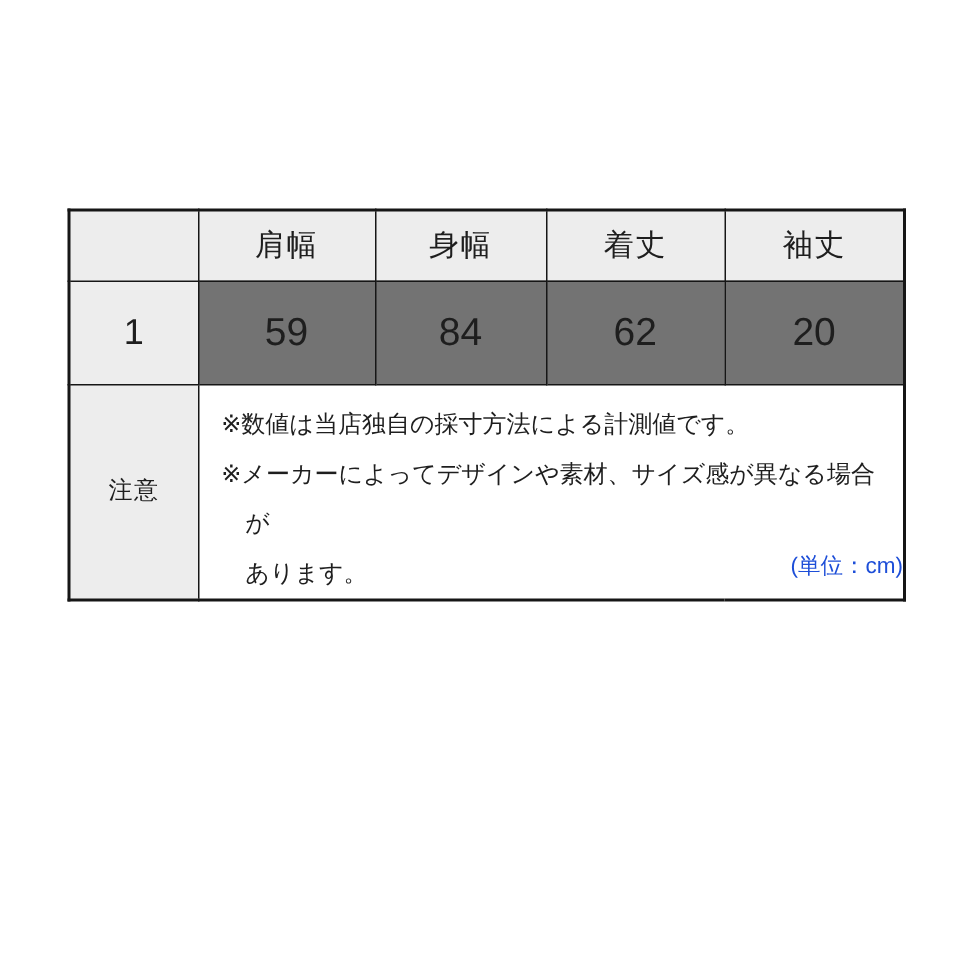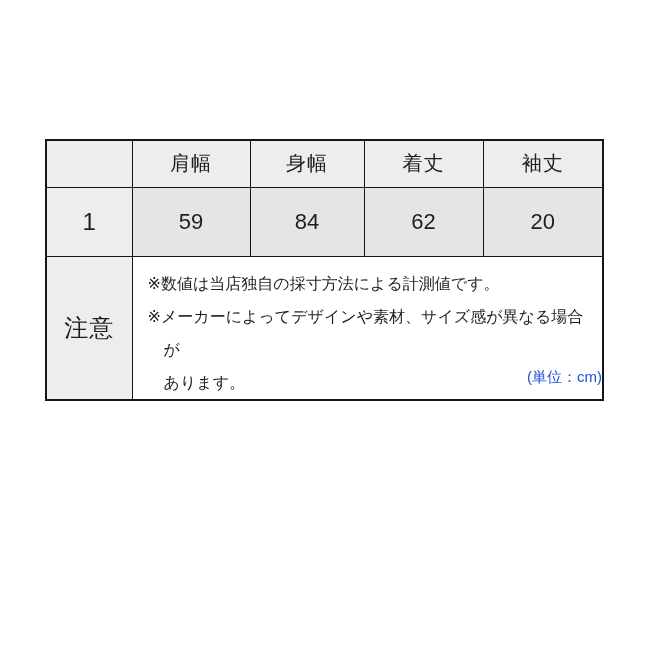--- a/index.html
+++ b/index.html
@@ -44,27 +44,27 @@
     background: #ededed;
     font-size: 20px;
     letter-spacing: 1px;
   }
   tr.data-row { height: 69px; }
   tr.data-row td.row-label,
   td.notes-label {
     background: #ededed;
   }
   tr.data-row td {
-    background: #e5e5e5;
-    font-size: 22px;
+    background: #737373;
+    font-size: 26px;
   }
   tr.data-row td.row-label { font-size: 24px; }
   tr.notes-row { height: 106px; }
   td.notes-label {
-    font-size: 24px;
+    font-size: 16px;
     letter-spacing: 1px;
     margin-top: 12px;
   }
   td.notes-cell {
     background: #ffffff;
     text-align: left !important;
     vertical-align: top !important;
     padding: 10px 8px 0 15px !important;
     margin-top: 46px;
   }

